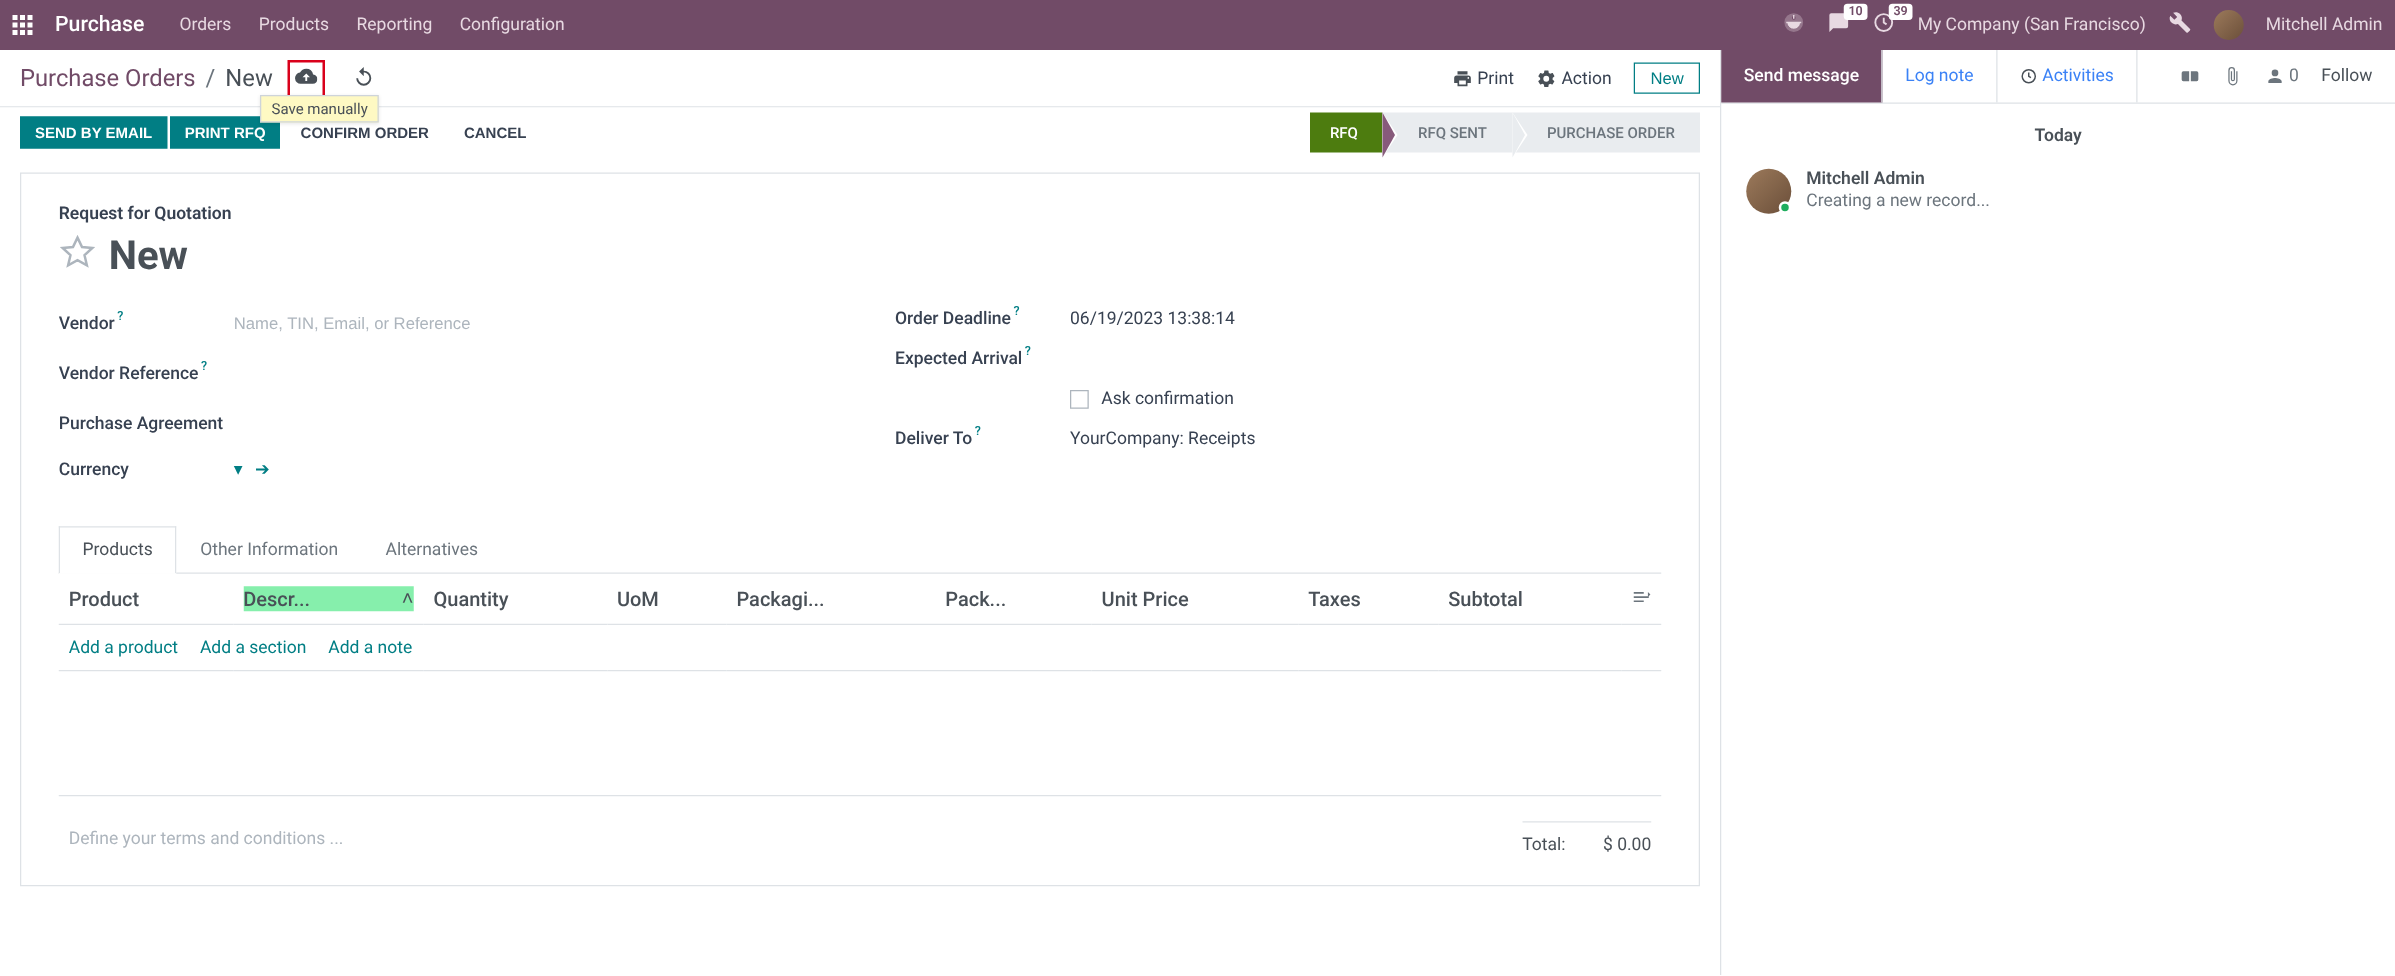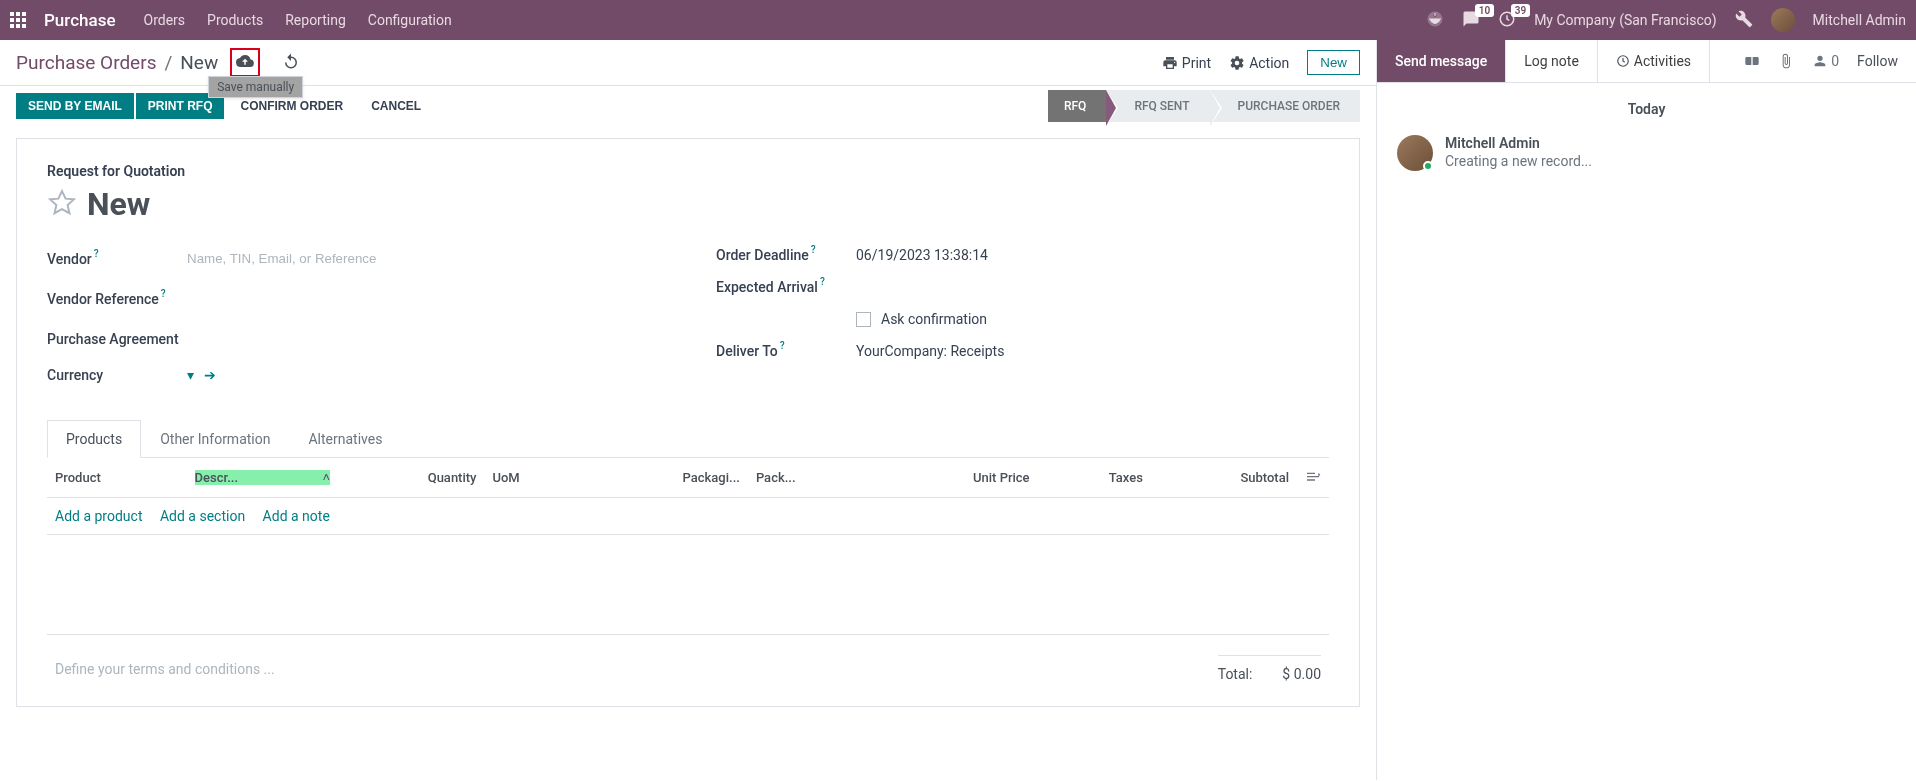--- a/index.html
+++ b/index.html
@@ -25,36 +25,36 @@
 .content { flex: 1; min-width: 0; }
 .sidebar-chat { width: 540px; border-left: 1px solid #dee2e6; min-height: 740px; }
 
 
 .crumb-bar { height: 46px; display: flex; align-items: center; padding: 0 16px; border-bottom: 1px solid #dee2e6; }
 .crumb-left { display: flex; align-items: center; gap: 8px; }
 .crumb-link { color: #714B67; font-size: 19px; cursor: pointer; }
 .crumb-sep { color: #6c757d; font-size: 19px; }
 .crumb-current { color: #495057; font-size: 19px; }
 .save-box { border: 2px solid #d9001b; padding: 2px 4px; margin-left: 4px; position: relative; cursor: pointer; }
-.tooltip { position: absolute; top: 26px; left: -24px; background: #a3a3a3; border: 1px solid #ced4da; padding: 3px 8px; font-size: 12px; white-space: nowrap; color: #495057; box-shadow: 0 1px 3px rgba(0,0,0,.1); }
+.tooltip { position: absolute; top: 26px; left: -24px; background: #fef9c3; border: 1px solid #ced4da; padding: 3px 8px; font-size: 12px; white-space: nowrap; color: #495057; box-shadow: 0 1px 3px rgba(0,0,0,.1); }
 .discard-icon { margin-left: 14px; cursor: pointer; }
 .crumb-right { margin-left: auto; display: flex; align-items: center; gap: 18px; }
 .print-link, .action-link { color: #374151; cursor: pointer; display: inline-flex; align-items: center; gap: 4px; }
 .new-btn { border: 1px solid #017e84; color: #017e84; background: #fff; padding: 4px 12px; cursor: pointer; }
 
 
 .actions-row { height: 40px; display: flex; align-items: center; padding: 0 16px; background: #fff; }
 .btn-primary { background: #017e84; color: #fff; border: none; padding: 6px 12px; font-weight: 600; font-size: 12px; cursor: pointer; margin-right: 2px; }
 .btn-link { background: none; border: none; color: #374151; padding: 6px 14px; font-weight: 600; font-size: 12px; cursor: pointer; }
 
 
 .status-bar { margin-left: auto; display: flex; }
 .status-step { position: relative; padding: 9px 20px 9px 28px; background: #e9ecef; color: #6c757d; font-size: 12px; font-weight: 500; cursor: pointer; }
 .status-step:first-child { padding-left: 16px; }
-.status-step.active { background: #737373; color: #fff; }
+.status-step.active { background: #4d7c0f; color: #fff; }
 .status-step::after { content: ''; position: absolute; right: -10px; top: 0; border-top: 18px solid transparent; border-bottom: 18px solid transparent; border-left: 10px solid #e9ecef; z-index: 2; }
 .status-step.active::after { border-left-color: #875A7B; }
 .status-step::before { content: ''; position: absolute; right: -12px; top: 0; border-top: 18px solid transparent; border-bottom: 18px solid transparent; border-left: 12px solid #fff; z-index: 1; }
 .status-step:last-child::after, .status-step:last-child::before { display: none; }
 
 
 .form-card { margin: 12px 16px; border: 1px solid #dee2e6; background: #fff; padding: 24px 30px; }
 .form-subtitle { font-weight: 600; color: #374151; margin-bottom: 6px; }
 .title-row { display: flex; align-items: center; gap: 10px; margin-bottom: 24px; }
 .star-icon { cursor: pointer; }
@@ -72,35 +72,35 @@
 .checkbox-row { display: flex; align-items: center; gap: 10px; }
 .chk { width: 15px; height: 15px; border: 1px solid #adb5bd; cursor: pointer; }
 
 
 .tabs { display: flex; border-bottom: 1px solid #dee2e6; margin-top: 20px; }
 .tab { padding: 10px 18px; cursor: pointer; color: #6c757d; border: 1px solid transparent; position: relative; top: 1px; }
 .tab.active { border: 1px solid #dee2e6; border-bottom-color: #fff; background: #fff; color: #495057; }
 
 
 .tbl { width: 100%; border-collapse: collapse; margin-top: 0; }
-.tbl th { text-align: left; padding: 10px 8px; font-weight: 500; color: #495057; border-bottom: 1px solid #dee2e6; font-size: 13px; }
-.tbl th.num { text-align: right; }
+.tbl th { text-align: left; padding: 10px 8px; font-weight: 500; color: #495057; border-bottom: 1px solid #dee2e6; font-size: 16px; }
+.tbl th.num { }
 .th-desc { background: #86efac; display: flex; align-items: center; justify-content: space-between; }
 .add-row td { padding: 10px 8px; border-bottom: 1px solid #dee2e6; }
 .add-link { color: #017e84; cursor: pointer; margin-right: 14px; }
 .blank-block { height: 100px; border-bottom: 1px solid #dee2e6; }
 
 
 .totals-row { display: flex; justify-content: space-between; align-items: center; margin-top: 20px; padding: 0 8px; }
 .terms-placeholder { color: #adb5bd; }
 .totals-right { display: flex; gap: 30px; color: #495057; border-top: 1px solid #dee2e6; padding-top: 10px; }
 
 
 .chat-tabs { display: flex; border-bottom: 1px solid #dee2e6; height: 43px; align-items: stretch; }
-.chat-tab { padding: 0 18px; display: flex; align-items: center; cursor: pointer; color: #404040; }
+.chat-tab { padding: 0 18px; display: flex; align-items: center; cursor: pointer; color: #3b82f6; }
 .chat-tab.primary { background: #714B67; color: #fff; font-weight: 500; }
 .chat-tab.bordered { border-right: 1px solid #dee2e6; }
 .chat-right { margin-left: auto; display: flex; align-items: center; gap: 18px; padding-right: 18px; }
 .chat-icn { cursor: pointer; color: #6c757d; display: inline-flex; align-items: center; gap: 3px; }
 .follow { color: #495057; cursor: pointer; }
 .today-sep { text-align: center; padding: 18px 0; font-weight: 600; color: #495057; }
 .msg { display: flex; gap: 12px; padding: 0 20px; }
 .msg-avatar { width: 36px; height: 36px; border-radius: 50%; background: linear-gradient(135deg,#9c7a5b,#6b4f3a); position: relative; }
 .presence-dot { position: absolute; bottom: 0; right: 0; width: 10px; height: 10px; background: #1fad5e; border: 2px solid #fff; border-radius: 50%; }
 .msg-body .author { font-weight: 600; color: #495057; margin-bottom: 2px; }

